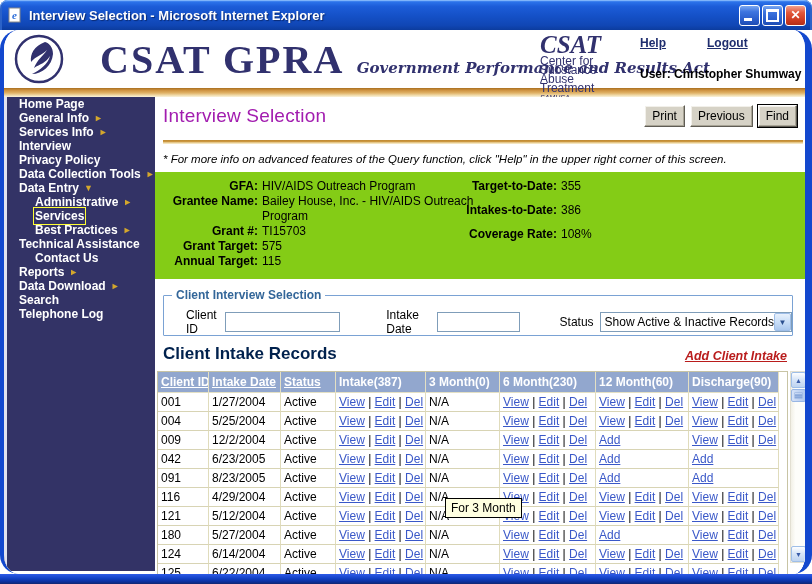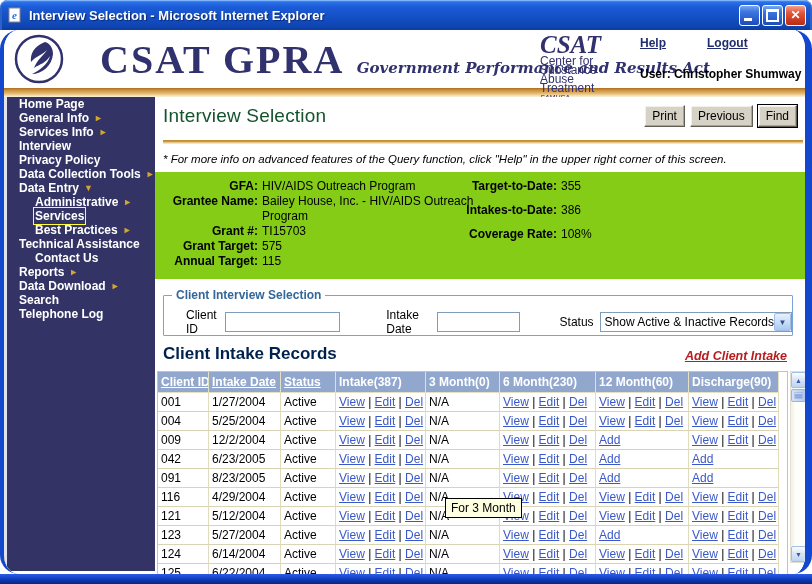--- a/index.html
+++ b/index.html
@@ -53,21 +53,21 @@
   .sidebar { width:151px; height:474px; background:#333366; border-left:3px solid #E2E2EE; flex:0 0 auto; }
   .side-item { display:flex; align-items:center; padding-left:12px; height:14px; cursor:pointer; white-space:nowrap; }
   .side-item.indent { padding-left:28px; }
   .side-label { color:#fff; font-weight:bold; font-size:12px; }
   .side-label.selected { outline:1px solid #FFFF33; outline-offset:1px; }
   .side-arrow { color:#D4A72C; font-size:9px; margin-left:5px; line-height:14px; }
 
   .content { flex:1; position:relative; background:#fff; }
 
   .content-head { position:absolute; top:8px; left:8px; right:8px; display:flex; align-items:flex-start; }
-  h1.page-title { font-size:19px; font-weight:normal; color:#14532d; flex:1; letter-spacing:0.2px; }
+  h1.page-title { font-size:19px; font-weight:normal; color:#a21caf; flex:1; letter-spacing:0.2px; }
   .head-buttons { display:flex; gap:5px; }
   .btn {
     font-family:"Liberation Sans", sans-serif; font-size:12px; color:#000; cursor:pointer;
     background:#D6D2C6; padding:3px 7px;
     border:1px solid; border-color:#FFFFFF #5F5C54 #5F5C54 #FFFFFF;
     box-shadow:inset -1px -1px 0 #A8A496, inset 1px 1px 0 #F2F0EA;
   }
   .btn.default { outline:1px solid #000; }
 
   .gold-line { position:absolute; top:43px; left:8px; right:2px; height:4px;
@@ -403,21 +403,21 @@
                   <div class="td">121</div>
                   <div class="td">5/12/2004</div>
                   <div class="td">Active</div>
                   <div class="td"><a class="lnk">View</a><span class="sep"> | </span><a class="lnk">Edit</a><span class="sep"> | </span><a class="lnk">Del</a></div>
                   <div class="td"><span class="na">N/A</span></div>
                   <div class="td"><a class="lnk">View</a><span class="sep"> | </span><a class="lnk">Edit</a><span class="sep"> | </span><a class="lnk">Del</a></div>
                   <div class="td"><a class="lnk">View</a><span class="sep"> | </span><a class="lnk">Edit</a><span class="sep"> | </span><a class="lnk">Del</a></div>
                   <div class="td"><a class="lnk">View</a><span class="sep"> | </span><a class="lnk">Edit</a><span class="sep"> | </span><a class="lnk">Del</a></div>
                 </div>
                 <div class="tr">
-                  <div class="td">123</div>
+                  <div class="td">180</div>
                   <div class="td">5/27/2004</div>
                   <div class="td">Active</div>
                   <div class="td"><a class="lnk">View</a><span class="sep"> | </span><a class="lnk">Edit</a><span class="sep"> | </span><a class="lnk">Del</a></div>
                   <div class="td"><span class="na">N/A</span></div>
                   <div class="td"><a class="lnk">View</a><span class="sep"> | </span><a class="lnk">Edit</a><span class="sep"> | </span><a class="lnk">Del</a></div>
                   <div class="td"><a class="lnk">Add</a></div>
                   <div class="td"><a class="lnk">View</a><span class="sep"> | </span><a class="lnk">Edit</a><span class="sep"> | </span><a class="lnk">Del</a></div>
                 </div>
                 <div class="tr">
                   <div class="td">124</div>

